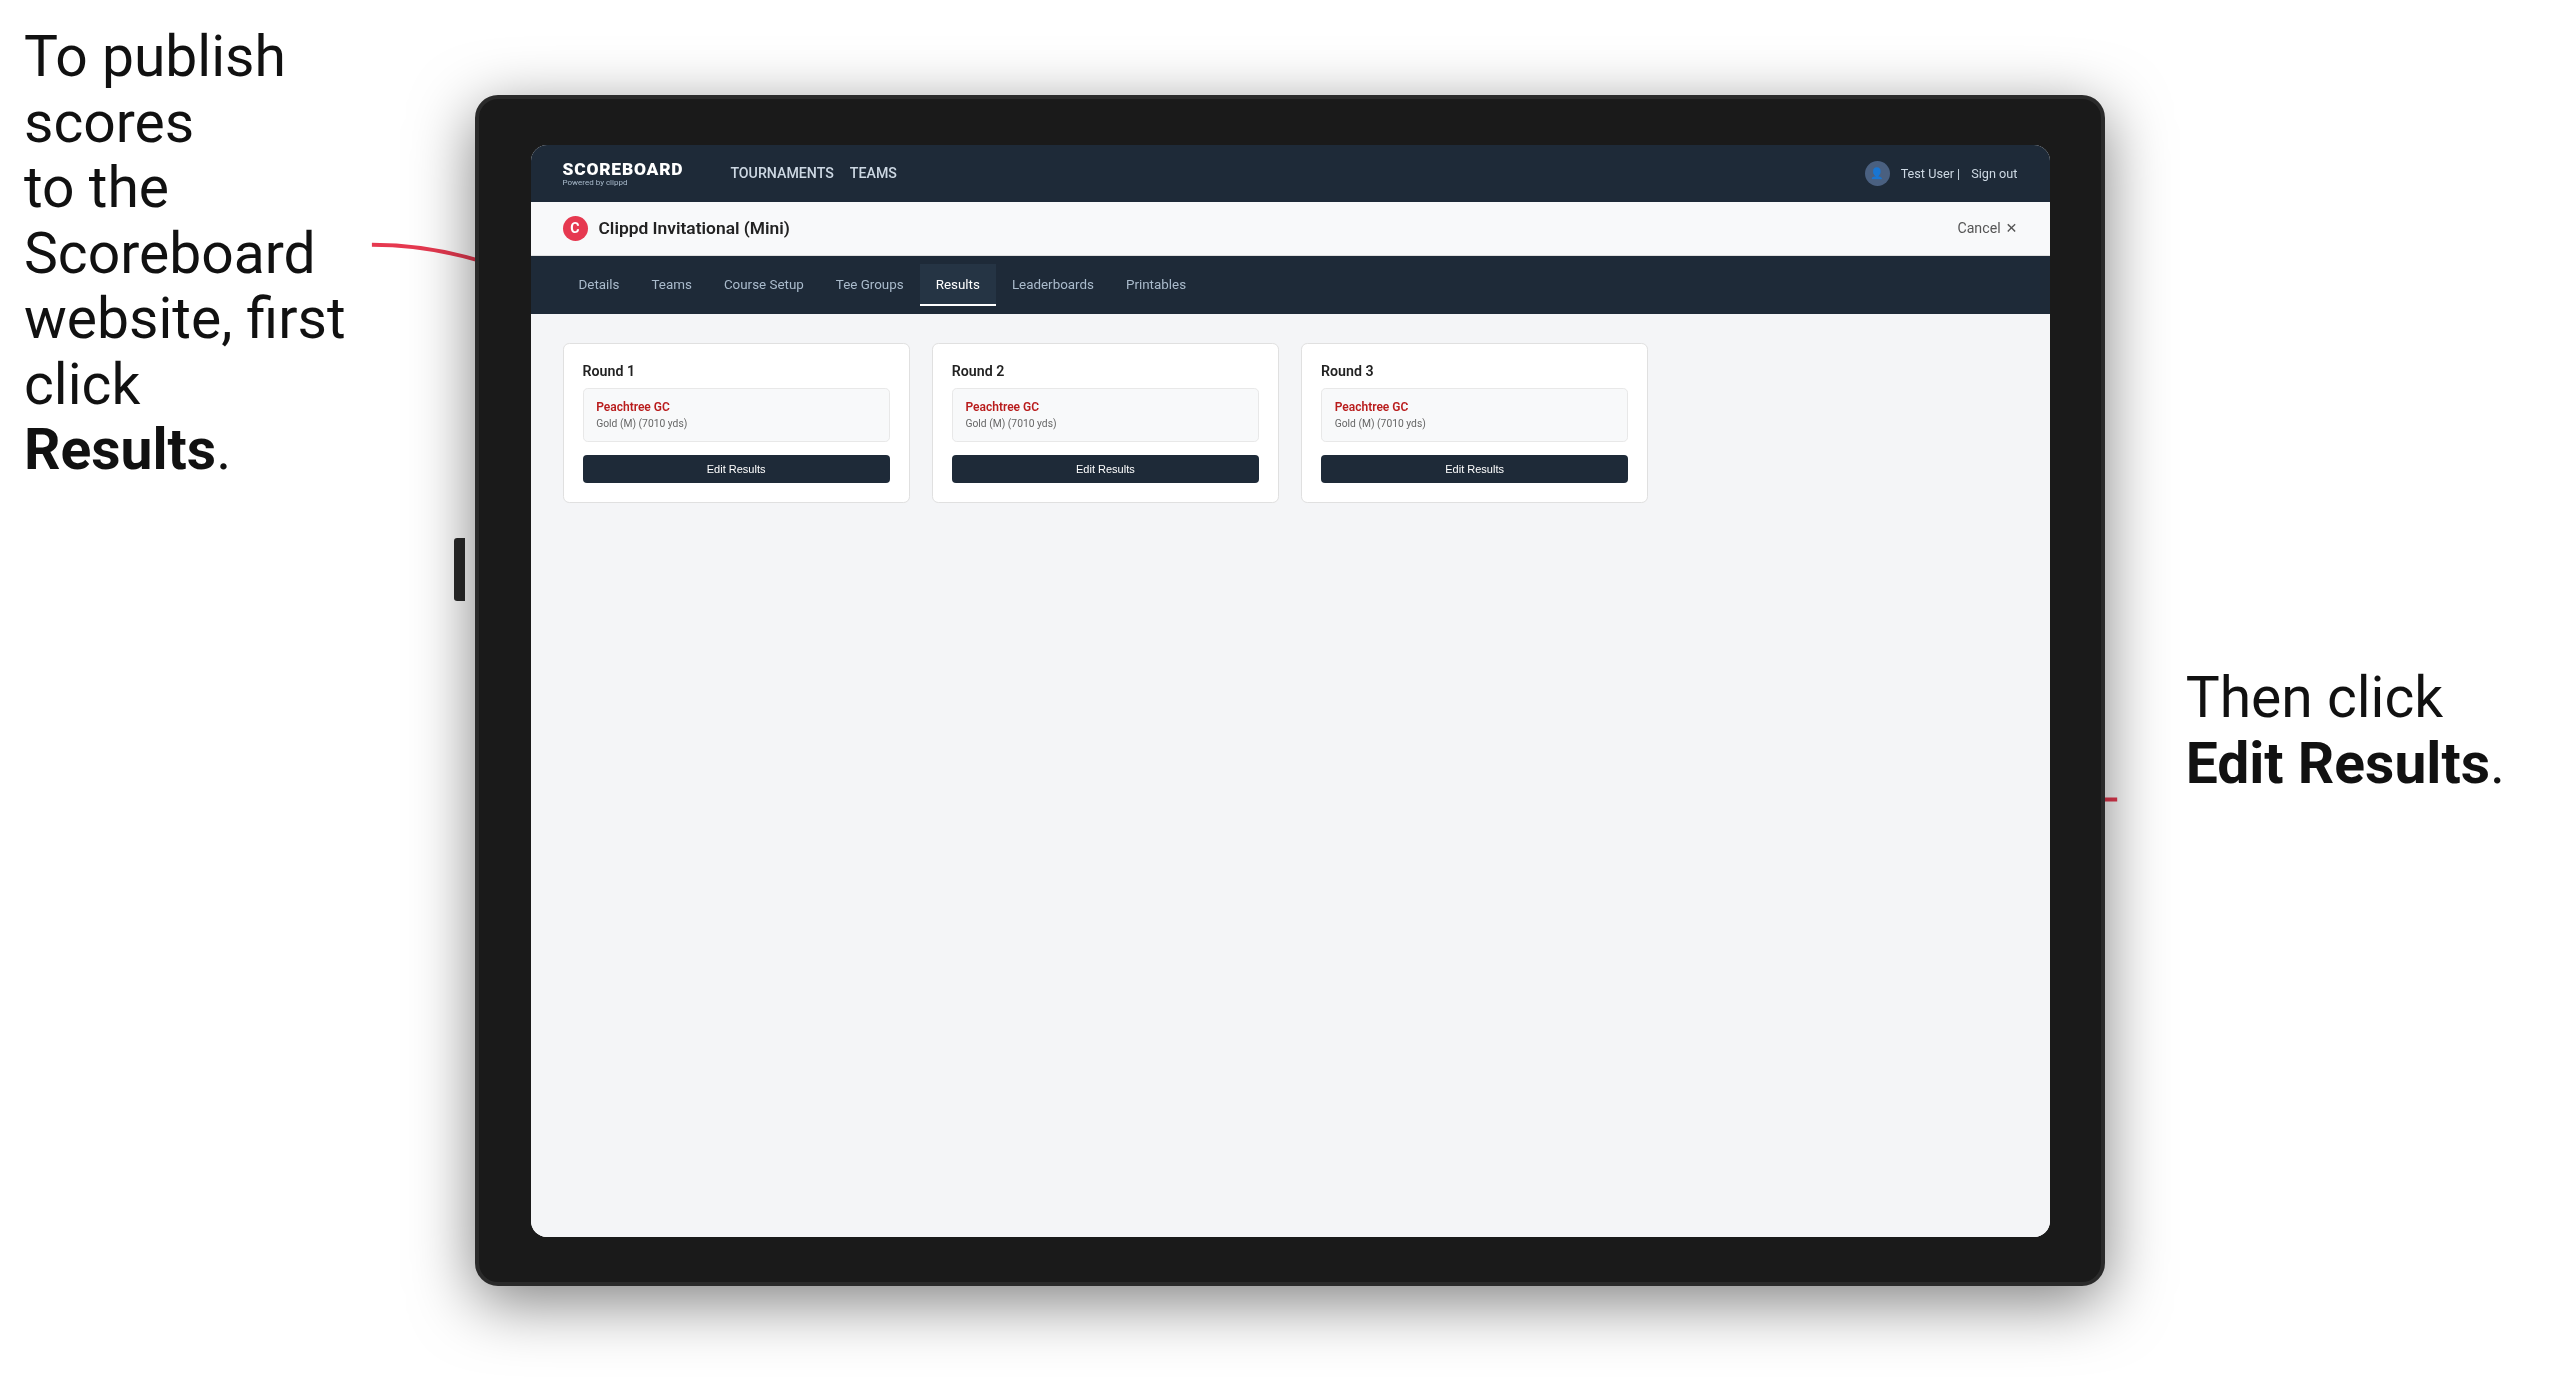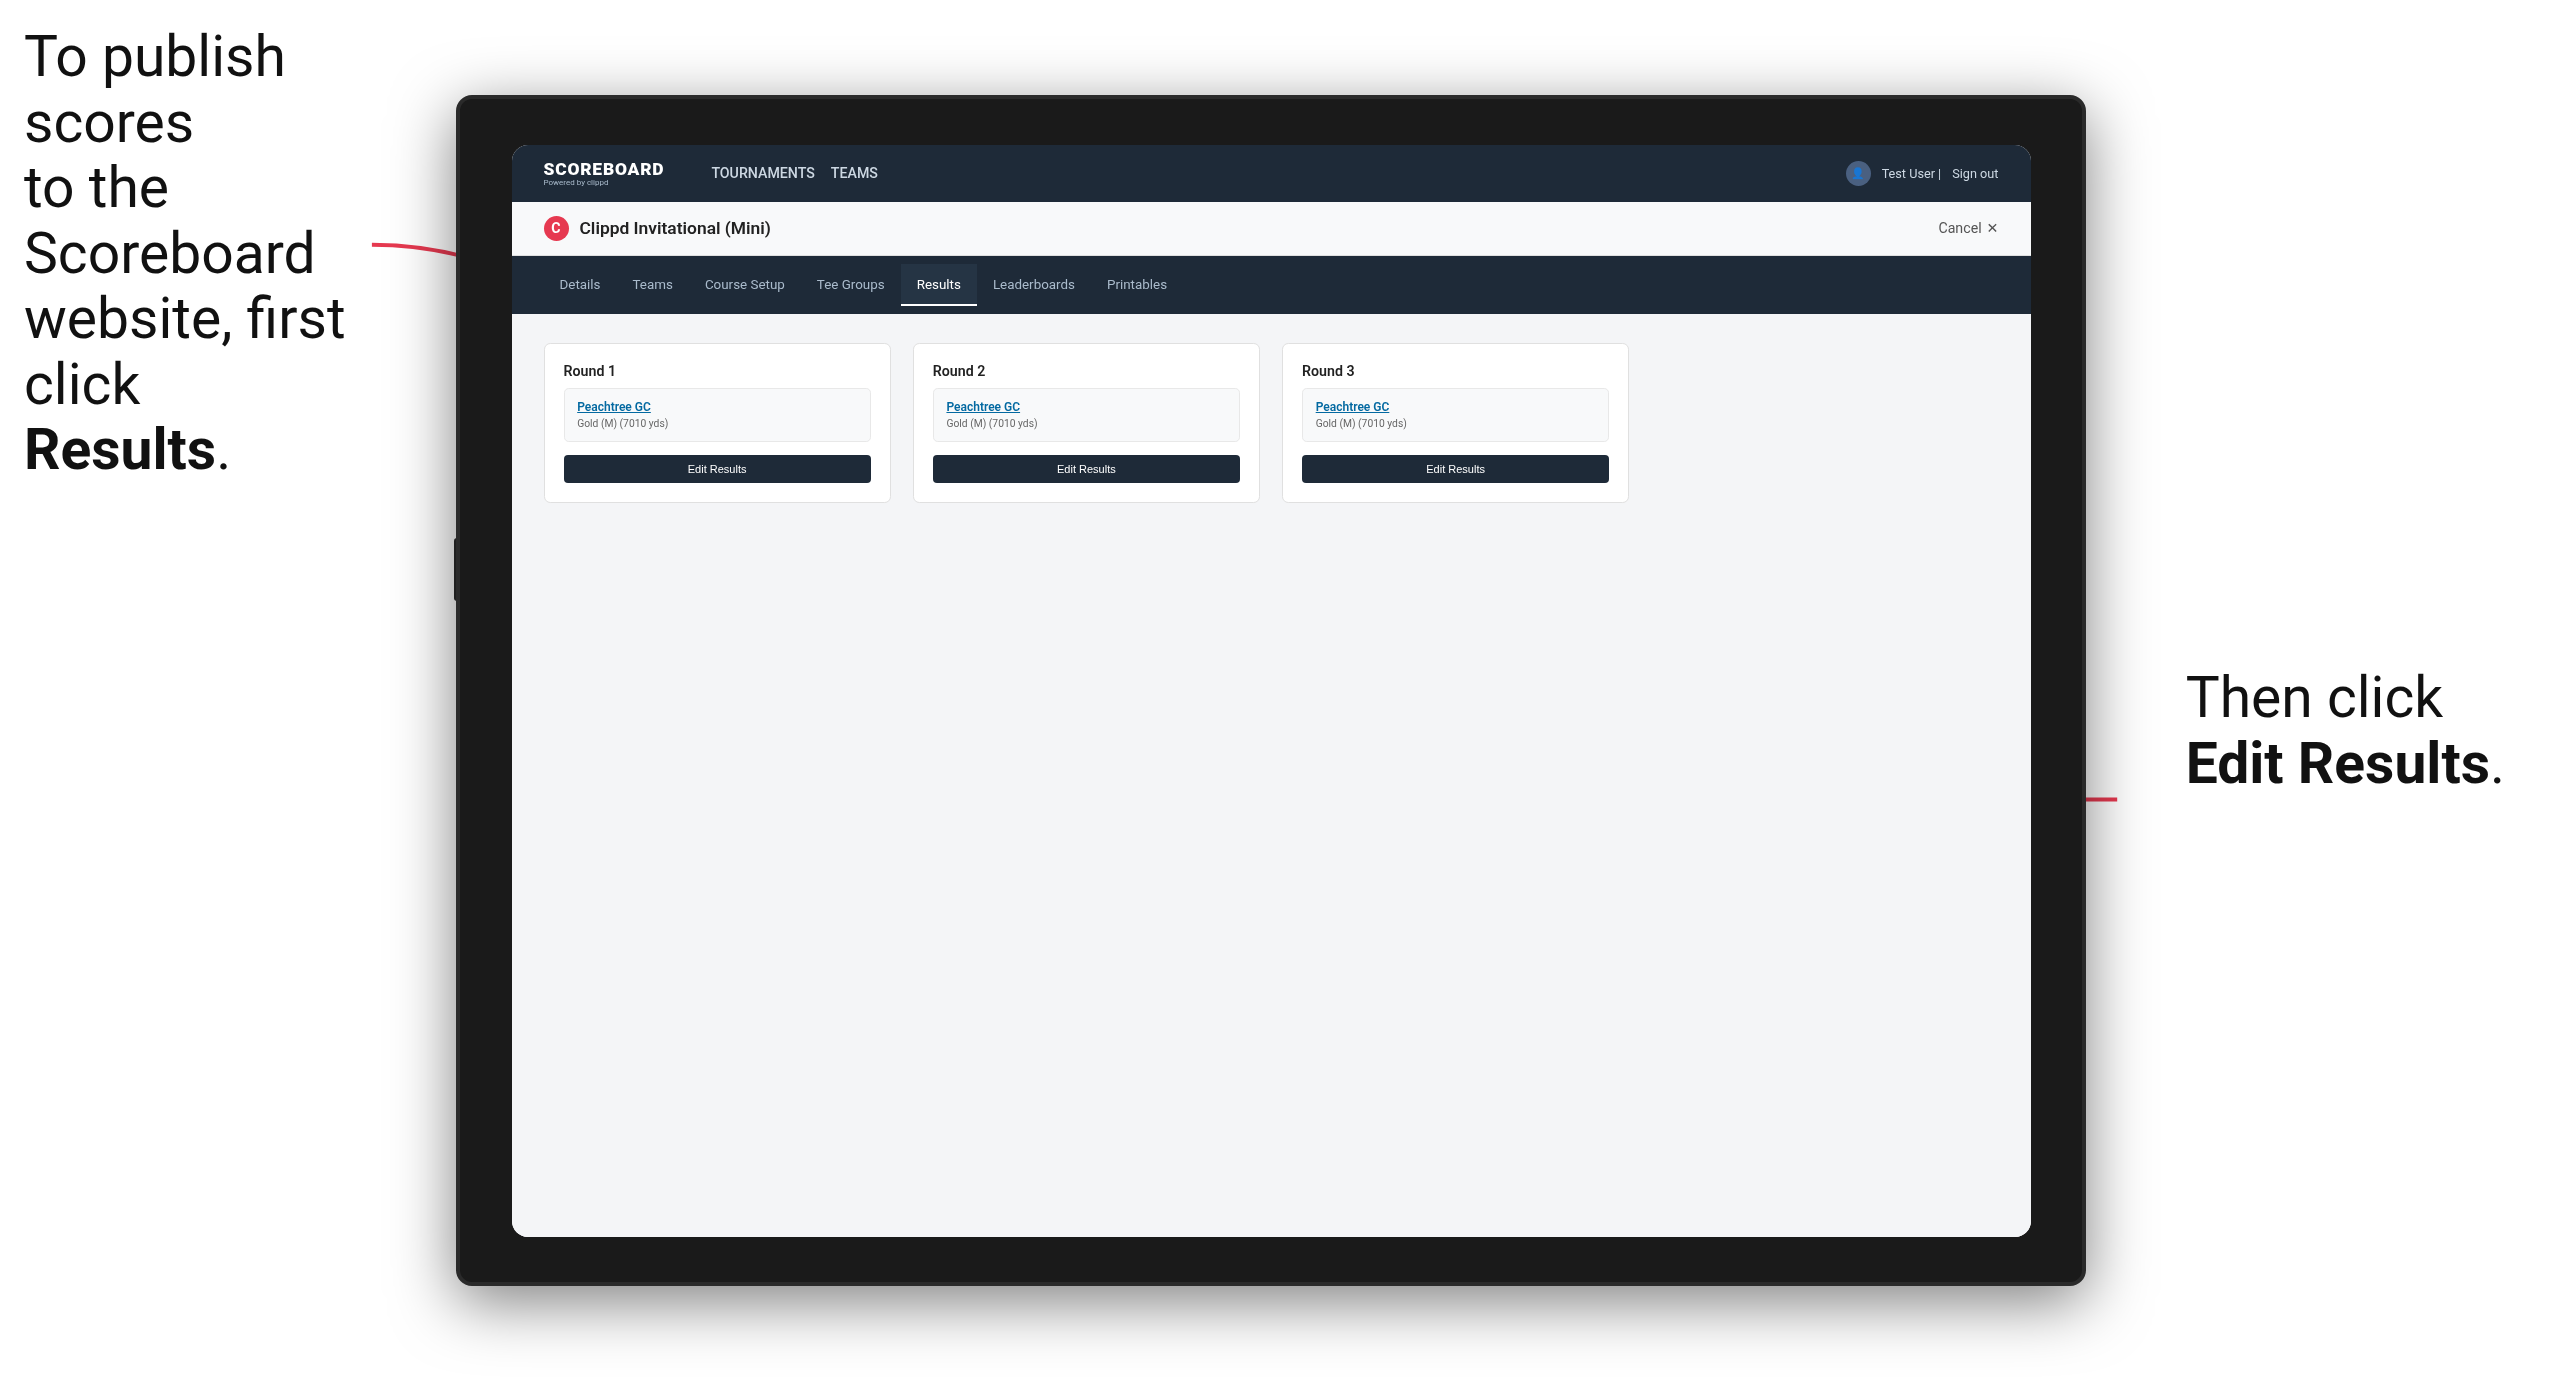--- a/index.html
+++ b/index.html
@@ -40,25 +40,25 @@
       text-align: left;
     }
     .instruction-right strong {
       font-weight: 700;
     }
 
     
     .tablet-device {
       position: absolute;
       top: 95px;
-      left: 456px;
+      left: 475px;
       width: 1630px;
       height: 1191px;
       background: #1a1a1a;
-      border-radius: 16px;
+      border-radius: 23px;
       box-shadow: 0 16px 63px rgba(0,0,0,0.5);
       display: flex;
       align-items: center;
       justify-content: center;
       border: 4.7px solid #2a2a2a;
     }
 
     .tablet-screen {
       width: 1519px;
       height: 1092px;
@@ -229,23 +229,22 @@
     .course-info-card {
       background: #f8f9fa;
       border: 0.8px solid #e8e8e8;
       border-radius: 4.7px;
       padding: 11px 12.7px;
       margin-bottom: 12.7px;
     }
     .course-name {
       font-size: 12px;
       font-weight: 600;
-      color: #0369a1;
+      color: #b91c1c;
       margin-bottom: 3.2px;
-      text-decoration: underline;
     }
     .course-details {
       font-size: 10.3px;
       color: #666;
     }
 
     .edit-results-btn {
       background: #1e2a38;
       color: #ffffff;
       border: none;

